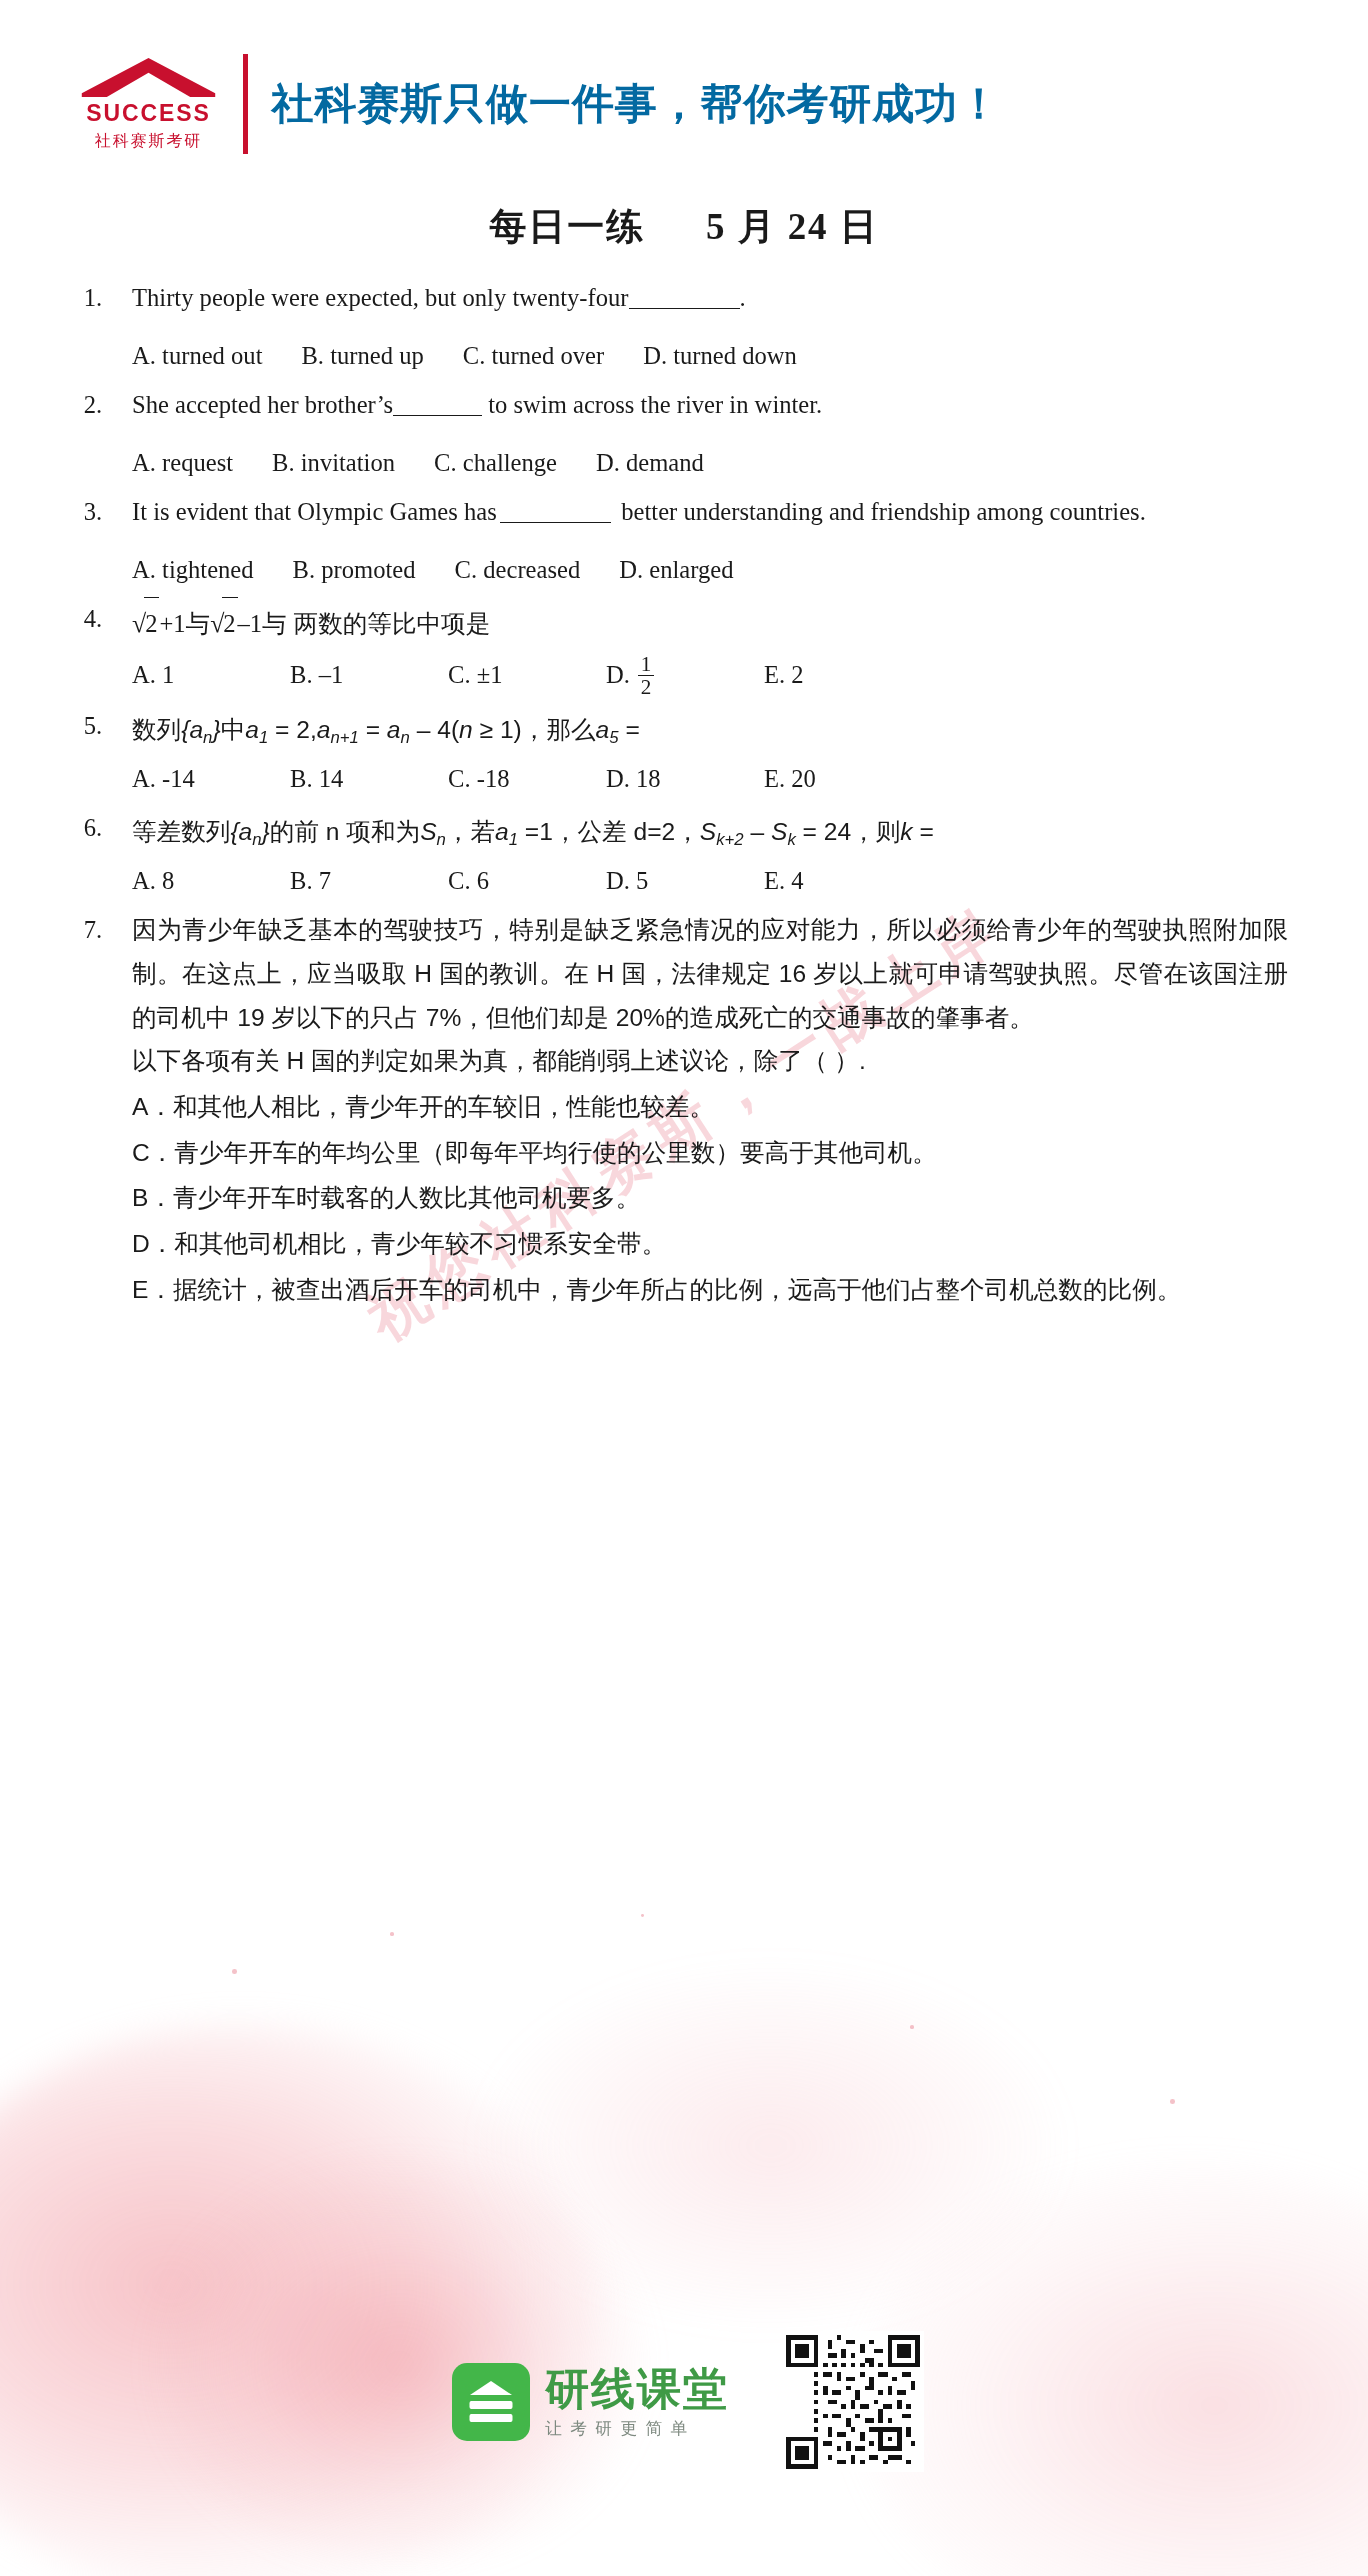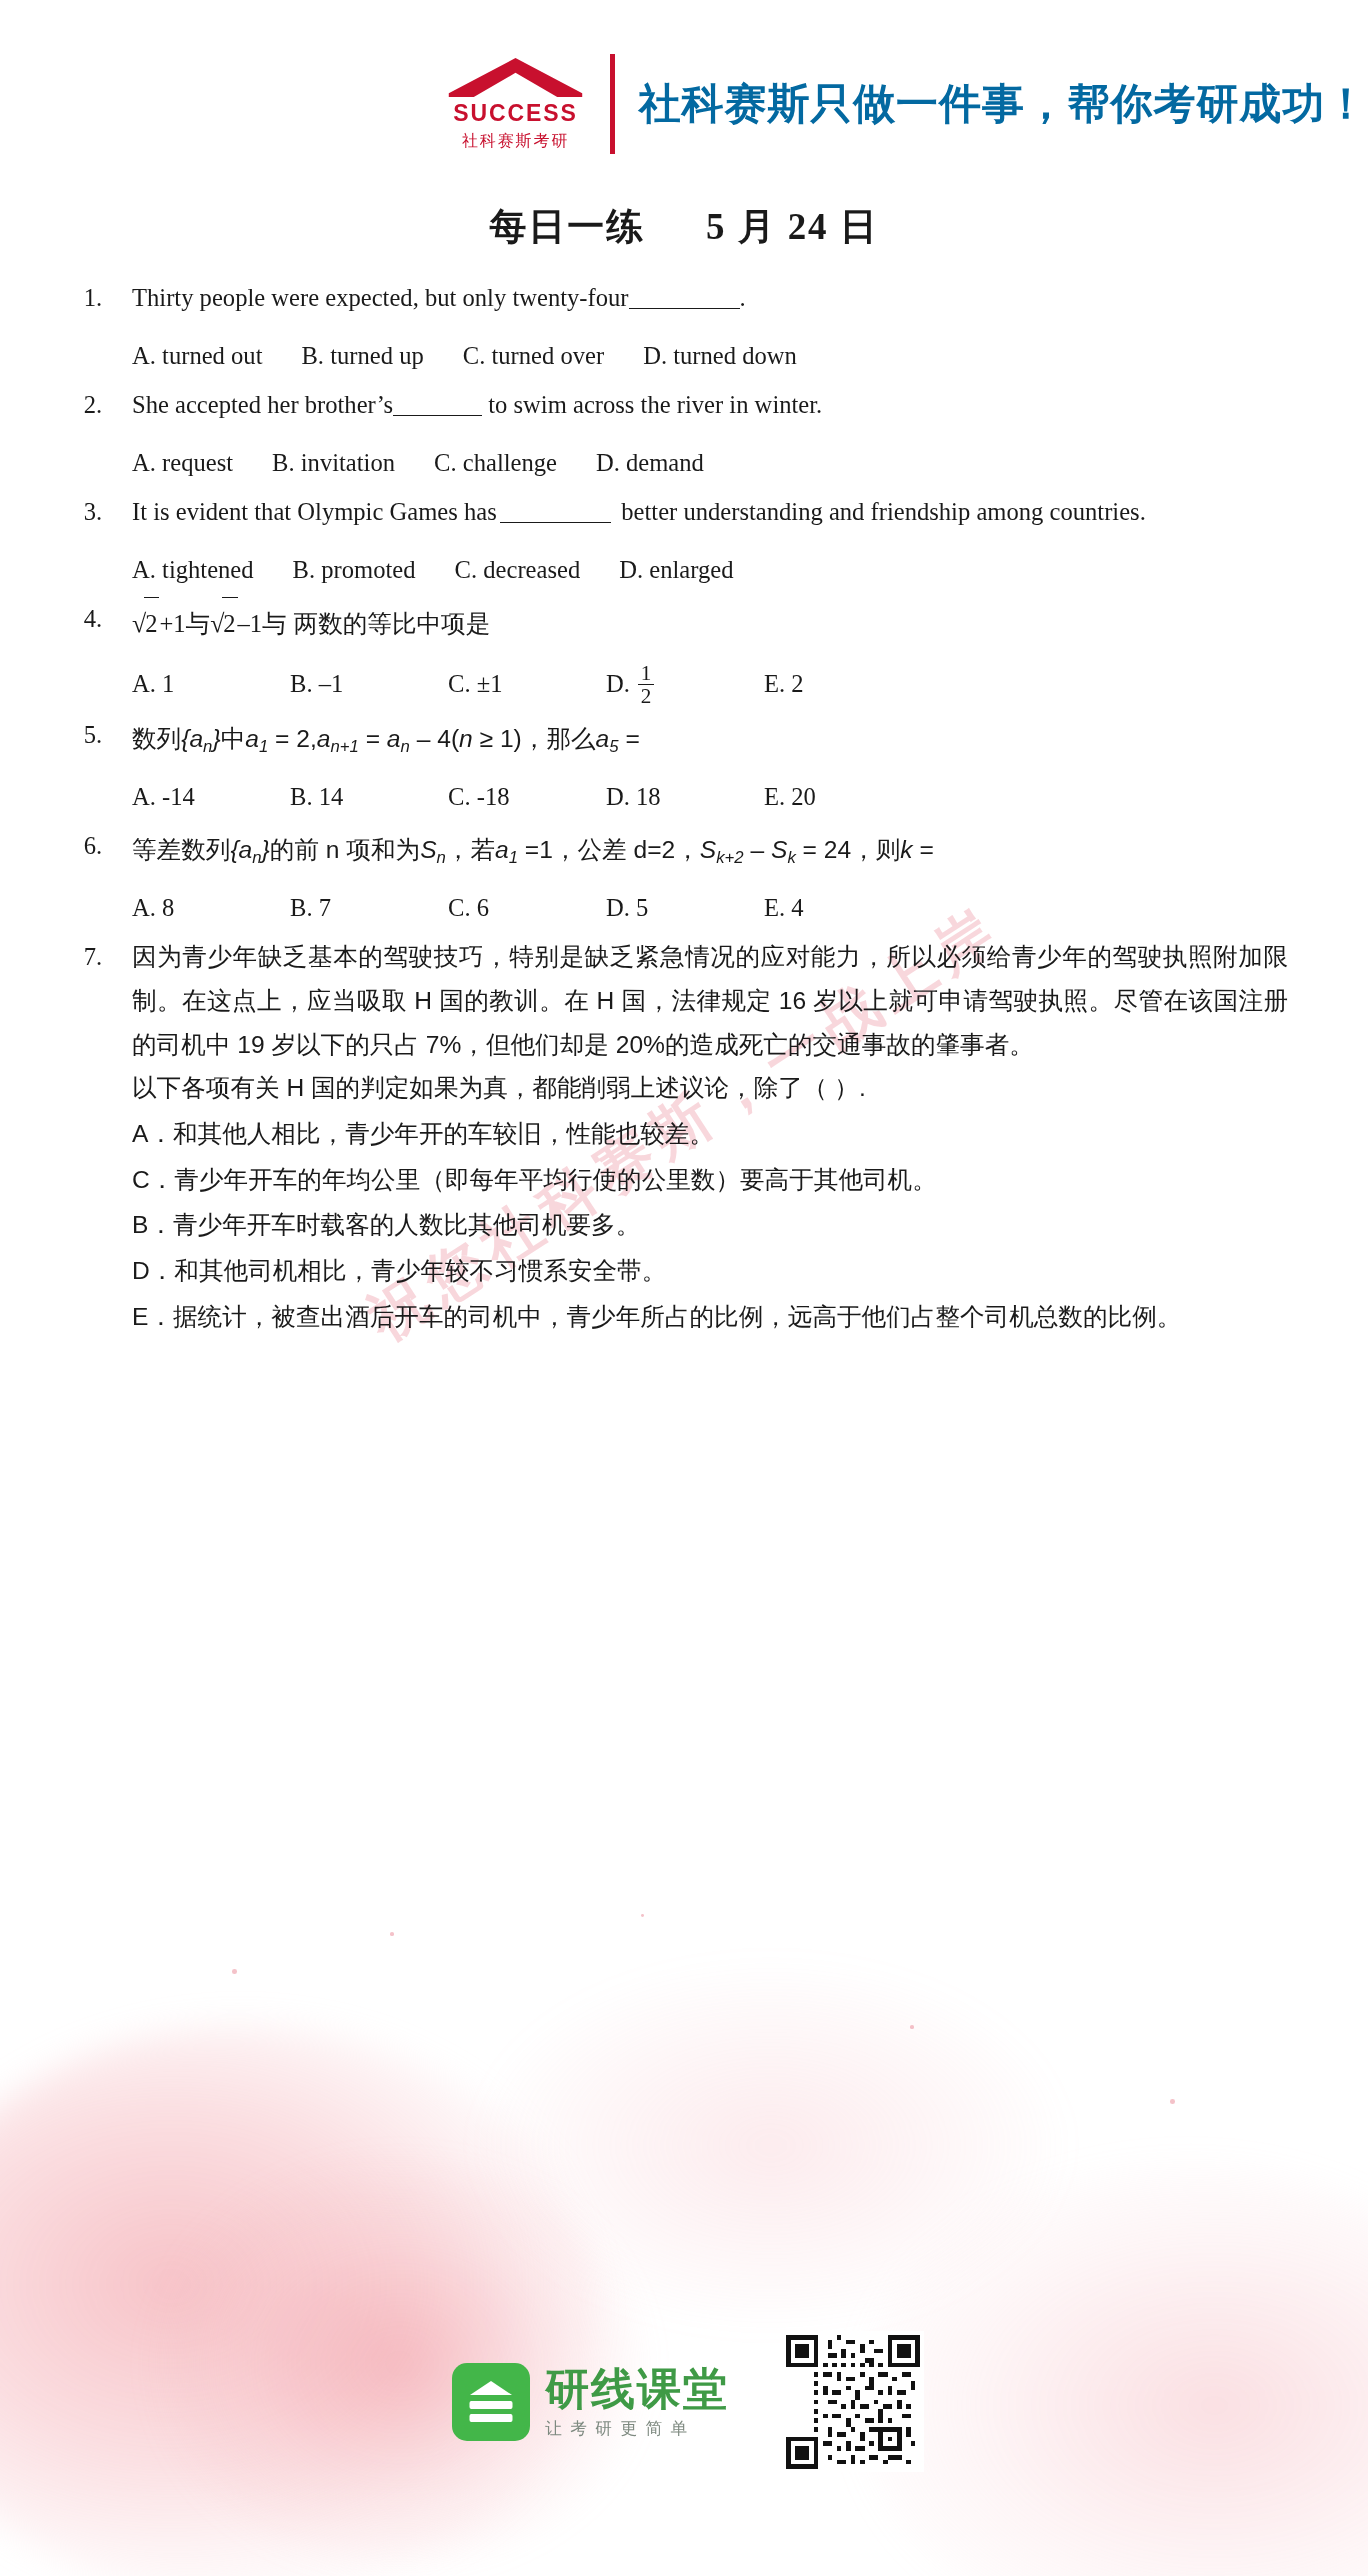--- a/index.html
+++ b/index.html
@@ -65,21 +65,20 @@
     pointer-events:none;
     user-select:none;
   }
 
   
   .header {
     position:relative;
     display:flex;
     align-items:center;
     padding:54px 0 9.3px 67px;
-    justify-content:flex-end;
   }
   .logo-block {
     width:163px;
     flex:0 0 163px;
     text-align:center;
     position:relative;
   }
   .logo-roof { display:block; margin:0 auto; }
   .logo-en {
     font-family:"Liberation Sans", sans-serif;
@@ -150,21 +149,21 @@
 
   .opts {
     display:flex;
     margin-top:1.9px;
   }
   .opt { white-space:nowrap; }
   .opts.en .opt { margin-right:39px;margin-top:12px; }
 
   .opts-grid5 {
     display:flex;
-    margin-top:10px;
+    margin-top:1px;
   }
   .opts-grid5 > div { width:158px; white-space:nowrap; }
 
   .cn { font-family:"Liberation Sans", sans-serif; }
   .mathline { line-height:2.1; }
 
   
   .frac {
     display:inline-block;
     vertical-align:-0.55em;

